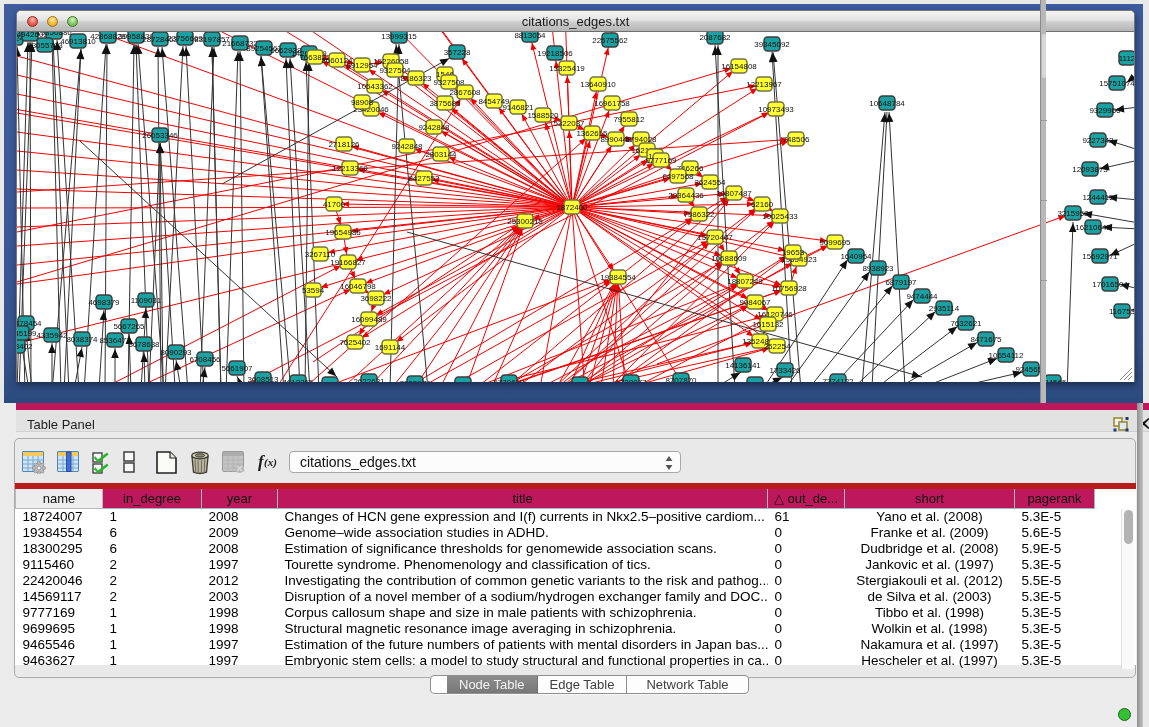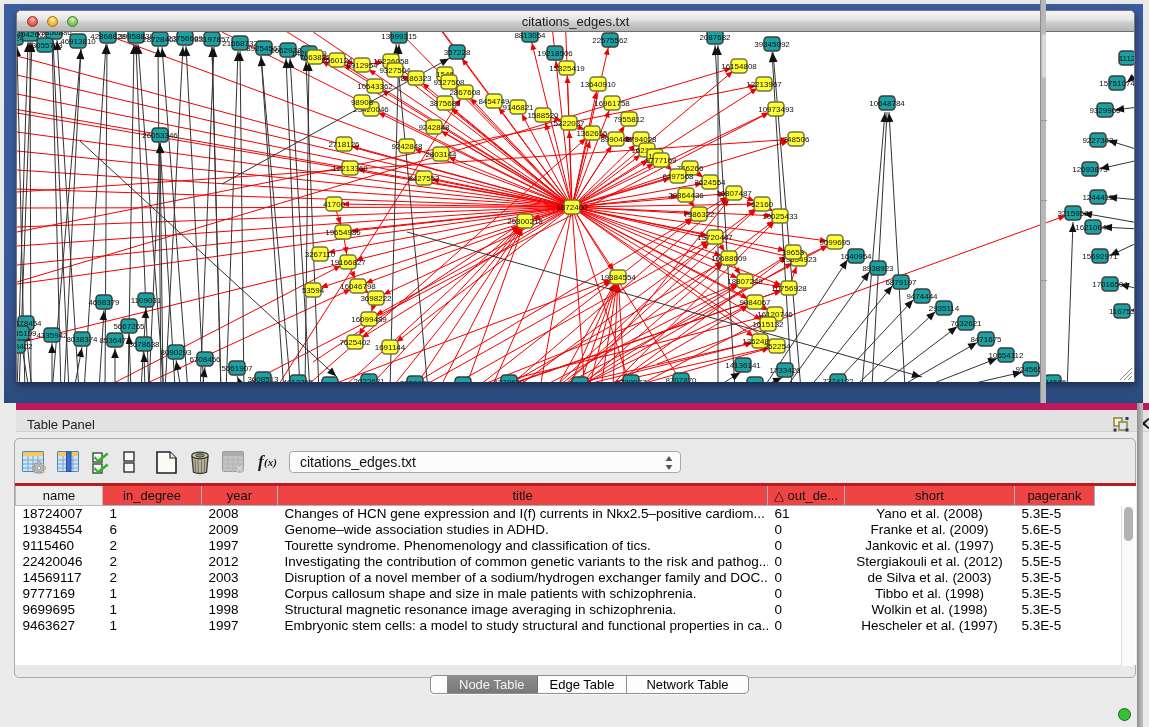--- a/index.html
+++ b/index.html
@@ -32,30 +32,30 @@
 #tp-float { position:absolute; right:30px; top:6px; width:16px; height:16px; }
 
 #innerpanel { position:absolute; left:14px; top:35px; width:1122px; height:240px;
   border:1px solid #ababab; border-radius:5px; background:#e9e9e9; }
 #toolbar { position:absolute; left:0; top:0; width:100%; height:44px; }
 .tbi { position:absolute; top:12px; }
 #combo { position:absolute; left:274px; top:12px; width:392px; height:22px; background:#fcfcfc;
   border:1px solid #a8a8a8; border-radius:4px; font-size:14px; color:#111; padding:2px 0 0 10px; }
 #combo .arrows { position:absolute; right:6px; top:3px; }
 
-#tablewrap { position:absolute; left:0px; top:44px; width:1121px; height:182px; background:#fff; border-top:3px solid #b91c1c; }
+#tablewrap { position:absolute; left:0px; top:44px; width:1121px; height:182px; background:#fff; border-top:6px solid #b91c1c; }
 table.data { border-collapse:collapse; table-layout:fixed; width:1079px; font-size:13.5px; }
-table.data th { background:#ef4444; border:1px solid #9ab7c2; border-top:none; font-weight:normal; height:19px; padding:0; color:#111; font-size:13px; }
+table.data th { background:#be185d; border:1px solid #9ab7c2; border-top:none; font-weight:normal; height:19px; padding:0; color:#111; font-size:13px; }
 table.data th:first-child { background:#ededed; border-color:#b9b9b9; }
 table.data td { height:16px; padding:0 0 0 7px; color:#000; white-space:nowrap; overflow:hidden; }
 #vscroll { position:absolute; right:2px; top:20px; width:13px; height:160px; background:#fafafa; border-left:1px solid #e0e0e0;}
 #vthumb { position:absolute; left:2px; top:1px; width:9px; height:34px; background:#b3b3b3; border-radius:5px; }
 
 #tabs { position:absolute; left:430px; top:272px; height:19px; display:flex; border:1px solid #8f8f8f; border-radius:4px; overflow:hidden; background:#fdfdfd; box-shadow:0 1px 0 rgba(255,255,255,.7);}
-#tabs .tab { font-size:13px; color:#000000; padding:1px 12px 0 12px; border-right:1px solid #8f8f8f; }
+#tabs .tab { font-size:13px; color:#404040; padding:1px 12px 0 12px; border-right:1px solid #8f8f8f; }
 #tabs .tab.sel { background:linear-gradient(180deg,#8d8d8d,#787878); color:#f4f4f4; border-right:1px solid #6f6f6f;margin-left:16px;}
 #tabs .tab:last-child { border-right:none; }
 
 #memory { position:absolute; right:30px; top:305px; font-size:12px; color:#111;margin-top:28px; }
 #memdot { position:absolute; right:12px; top:305px; width:13px; height:13px; border-radius:50%; background:#35c135; border:1px solid #1c611c; }
 #btmrightstrip { position:absolute; right:0px; top:0px; width:6px; height:324px; background:linear-gradient(90deg,#8f8f8f,#c2c2c2); }
 </style>
 </head>
 <body>
 <div id="root">
@@ -1024,20 +1024,29 @@
 <tr>
                 <td>19384554</td>
                 <td>6</td>
                 <td>2009</td>
                 <td>Genome–wide association studies in ADHD.</td>
                 <td>0</td>
                 <td style="text-align:center;padding:0">Franke et al. (2009)</td>
                 <td>5.6E-5</td>
               </tr>
 <tr>
+                <td>18300295</td>
+                <td>6</td>
+                <td>2008</td>
+                <td>Estimation of significance thresholds for genomewide association scans.</td>
+                <td>0</td>
+                <td style="text-align:center;padding:0">Dudbridge et al. (2008)</td>
+                <td>5.9E-5</td>
+              </tr>
+<tr>
                 <td>9115460</td>
                 <td>2</td>
                 <td>1997</td>
                 <td>Tourette syndrome. Phenomenology and classification of tics.</td>
                 <td>0</td>
                 <td style="text-align:center;padding:0">Jankovic et al. (1997)</td>
                 <td>5.3E-5</td>
               </tr>
 <tr>
                 <td>22420046</td>
@@ -1069,20 +1078,29 @@
 <tr>
                 <td>9699695</td>
                 <td>1</td>
                 <td>1998</td>
                 <td>Structural magnetic resonance image averaging in schizophrenia.</td>
                 <td>0</td>
                 <td style="text-align:center;padding:0">Wolkin et al. (1998)</td>
                 <td>5.3E-5</td>
               </tr>
 <tr>
+                <td>9465546</td>
+                <td>1</td>
+                <td>1997</td>
+                <td>Estimation of the future numbers of patients with mental disorders in Japan bas...</td>
+                <td>0</td>
+                <td style="text-align:center;padding:0">Nakamura et al. (1997)</td>
+                <td>5.3E-5</td>
+              </tr>
+<tr>
                 <td>9463627</td>
                 <td>1</td>
                 <td>1997</td>
                 <td>Embryonic stem cells: a model to study structural and functional properties in ca...</td>
                 <td>0</td>
                 <td style="text-align:center;padding:0">Hescheler et al. (1997)</td>
                 <td>5.3E-5</td>
               </tr>
         </tbody>
           </table>

